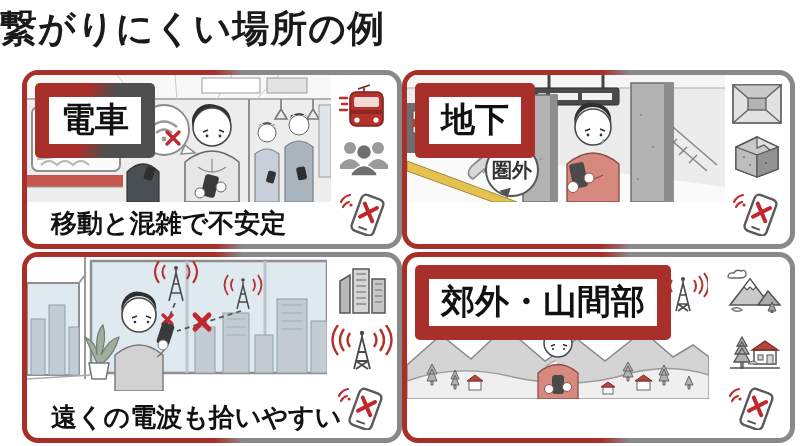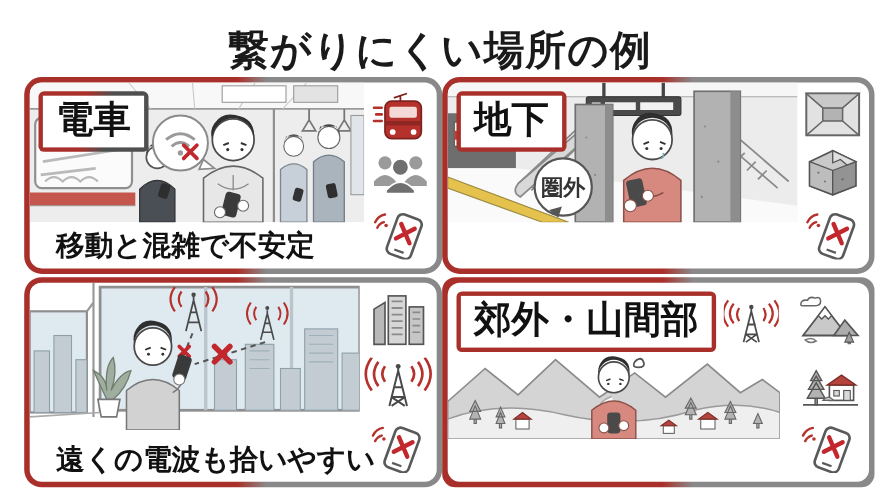--- a/index.html
+++ b/index.html
@@ -1,33 +1,33 @@
 <!DOCTYPE html>
 <html><head>
 <meta charset="utf-8">
 <style>
   html,body{margin:0;padding:0;}
   body{
     width:800px;height:446px;background:#ffffff;position:relative;overflow:hidden;
     font-family:"Liberation Sans","DejaVu Sans",sans-serif;color:#111;
   }
   .title{
-    position:absolute;top:21px;left:0;width:800px;text-align:center;
+    position:absolute;top:4px;left:0;width:800px;
     font-size:37px;font-weight:900;letter-spacing:1px;color:#1a1a1a;
   }
   
   .panel{position:absolute;border-radius:16px;padding:5px;
     background:linear-gradient(90deg,#a9302a 0%,#a9302a 51%,#898989 58%,#898989 100%);}
   .panel-inner{position:relative;width:100%;height:100%;background:#fff;border-radius:11px;overflow:hidden;}
   #panel-train{left:22px;top:70px;width:370px;height:169px;}
   #panel-underground{left:402px;top:70px;width:383px;height:169px;}
   #panel-highfloor{left:22px;top:252px;width:370px;height:181px;}
-  #panel-suburb{left:402px;top:252px;width:383px;height:181px;border-radius:12px;}
-
-  .label-wrap{position:absolute;top:8px;left:8px;z-index:6;padding:4px;border-radius:5px;background:#a9302a;}
+  #panel-suburb{left:402px;top:252px;width:383px;height:181px;}
+
+  .label-wrap{position:absolute;top:8px;left:8px;z-index:6;padding:14px;border-radius:5px;background:#a9302a;}
   .label-wrap.wipe{background:linear-gradient(100deg,#a9302a 0%,#a9302a 42%,#4f4f4f 62%,#4f4f4f 100%);}
   .label-inner{background:#fff;padding:1px 12px 3px 12px;font-size:34px;font-weight:800;line-height:1.25;color:#111;white-space:nowrap;}
 
   .caption{position:absolute;left:24px;bottom:3px;z-index:6;font-size:26px;font-weight:800;color:#111;white-space:nowrap;}
 
   .illus{position:absolute;left:0;top:0;z-index:1;}
   .icon-col{position:absolute;top:8px;bottom:8px;z-index:5;display:flex;flex-direction:column;justify-content:space-between;align-items:center;}
   #panel-train .icon-col{right:4px;width:58px;}
   #panel-underground .icon-col{right:4px;width:58px;}
   #panel-highfloor .icon-col{right:4px;width:62px;}

